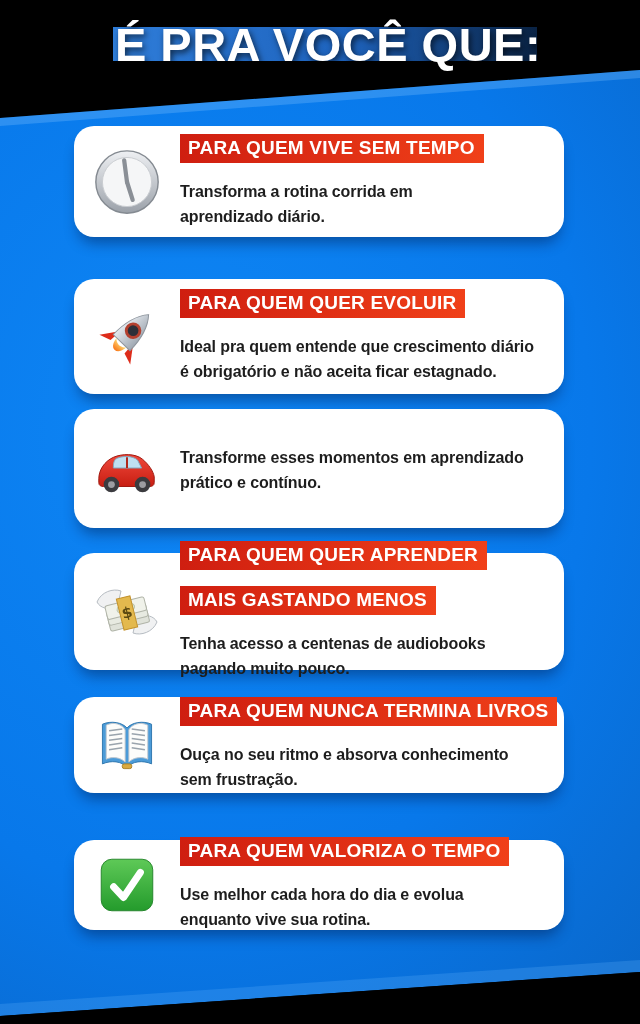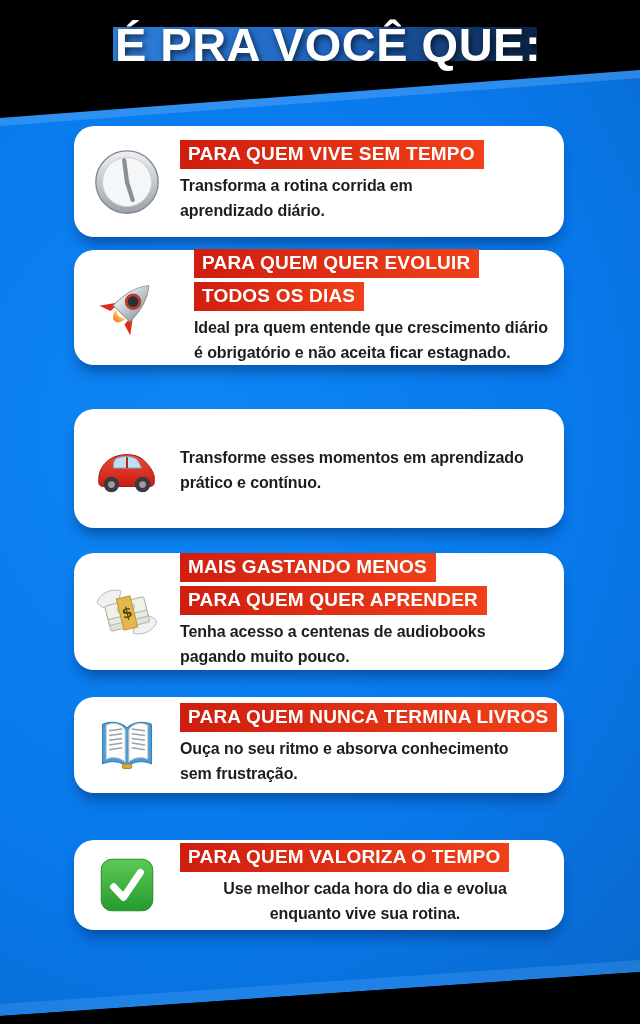--- a/index.html
+++ b/index.html
@@ -38,34 +38,34 @@
     margin:8px;
   }
   .card{
     position:absolute;left:74px;width:490px;
     background:#fff;border-radius:20px;
     box-shadow:0 10px 14px -4px rgba(0,25,70,.45);
     display:flex;align-items:center;
     box-sizing:border-box;
   }
   .card-1{top:126px;height:111px;}
-  .card-2{top:250px;height:115px;gap:14px;}
+  .card-2{top:279px;height:115px;}
   .card-3{top:409px;height:119px;}
   .card-4{top:553px;height:117px;}
   .card-5{top:697px;height:96px;}
-  .card-6{top:840px;height:90px;text-align:center;}
+  .card-6{top:840px;height:90px;}
   .icon-wrap{
     width:106px;min-width:106px;display:flex;align-items:center;justify-content:center;
   }
   .content{flex:1;padding:10px 14px 10px 0;}
   .badge{
     display:table;
     background:linear-gradient(90deg,#cf1e10 0%,#f04019 100%);
     color:#fff;font-weight:700;font-size:19px;line-height:1.25;
-    padding:2px 9px 3px 8px;margin:0 0 4px 0;
+    padding:2px 9px 3px 8px;margin:0 0 16px 0;
     letter-spacing:.2px;white-space:pre;
   }
   .body-text{
     margin:3px 0 0 0;color:#1d1d1d;
     font-weight:700;font-size:16px;line-height:1.58;
     white-space:pre;letter-spacing:-.1px;
   }
   .bottom-wedge{
     position:absolute;inset:0;background:#000;
     -webkit-clip-path:polygon(0 1016px,100% 972px,100% 100%,0 100%);
@@ -124,21 +124,20 @@
         <path d="M45,36 L58,54 L46,50 Z" fill="#dd2c1a"></path>
         <path d="M36,4 C45,14 48,28 48,44 L24,44 C24,28 27,14 36,4 Z" fill="url(#rkt)" stroke="#8d949c"></path>
         <circle cx="36" cy="27" r="7" fill="#2d2f38" stroke="#b3402f" stroke-width="3"></circle>
         <path d="M29,44 C30,58 42,58 43,44 C40,49 32,49 29,44 Z" fill="url(#flm)"></path>
       </g>
     </svg>
   </div>
   <div class="content">
     <div class="heading">
       <span class="badge">PARA QUEM QUER EVOLUIR</span>
-      <span class="badge">TODOS OS DIAS</span>
     </div>
     <p class="body-text">Ideal pra quem entende que crescimento diário
 é obrigatório e não aceita ficar estagnado.</p>
   </div>
 </section>
 
 <section class="card card-3">
   <div class="icon-wrap">
     <svg width="70" height="70" viewBox="0 0 72 72" aria-hidden="true">
       <defs>
@@ -172,22 +171,22 @@
         <rect x="16" y="32" width="40" height="13" rx="2" fill="#e7eae1" stroke="#b0b4a8"></rect>
         <rect x="16" y="25" width="40" height="14" rx="2" fill="#f0f2ea" stroke="#b0b4a8"></rect>
         <ellipse cx="36" cy="32" rx="9" ry="5" fill="#dfe6d4" stroke="#b9c4ab"></ellipse>
         <rect x="29" y="21" width="14" height="32" fill="#e3b94e" stroke="#c3922c"></rect>
         <text x="36" y="42" text-anchor="middle" font-family="DejaVu Sans, sans-serif" font-size="15" font-weight="bold" fill="#5d4a12">$</text>
       </g>
     </svg>
   </div>
   <div class="content">
     <div class="heading">
+      <span class="badge">PARA QUEM QUER APRENDER</span>
       <span class="badge">MAIS GASTANDO MENOS</span>
-      <span class="badge">PARA QUEM QUER APRENDER</span>
     </div>
     <p class="body-text">Tenha acesso a centenas de audiobooks
 pagando muito pouco.</p>
   </div>
 </section>
 
 <section class="card card-5">
   <div class="icon-wrap">
     <svg width="68" height="68" viewBox="0 0 72 72" aria-hidden="true">
       <path d="M10,14 C19,10 31,12 36,18 C41,12 53,10 62,14 L62,56 C53,52 41,53 36,60 C31,53 19,52 10,56 Z" fill="#4b9bd8" stroke="#2f76ad"></path>

